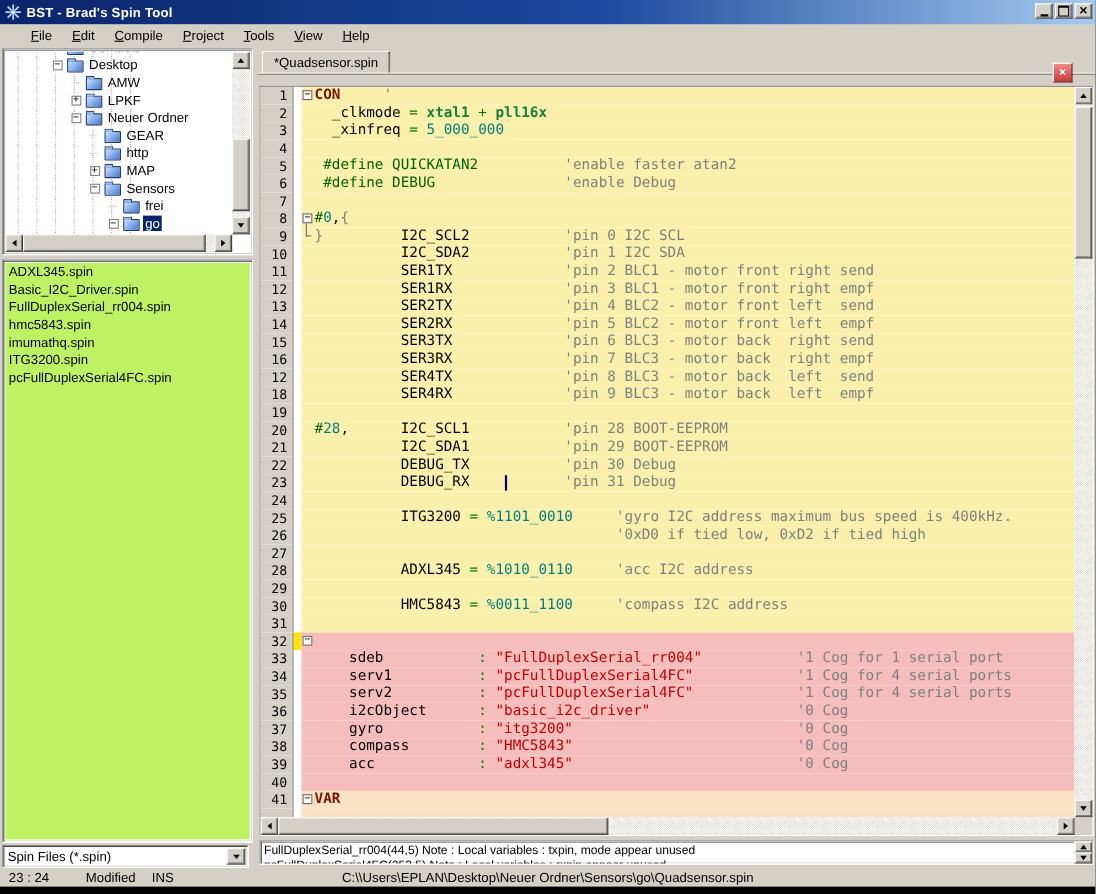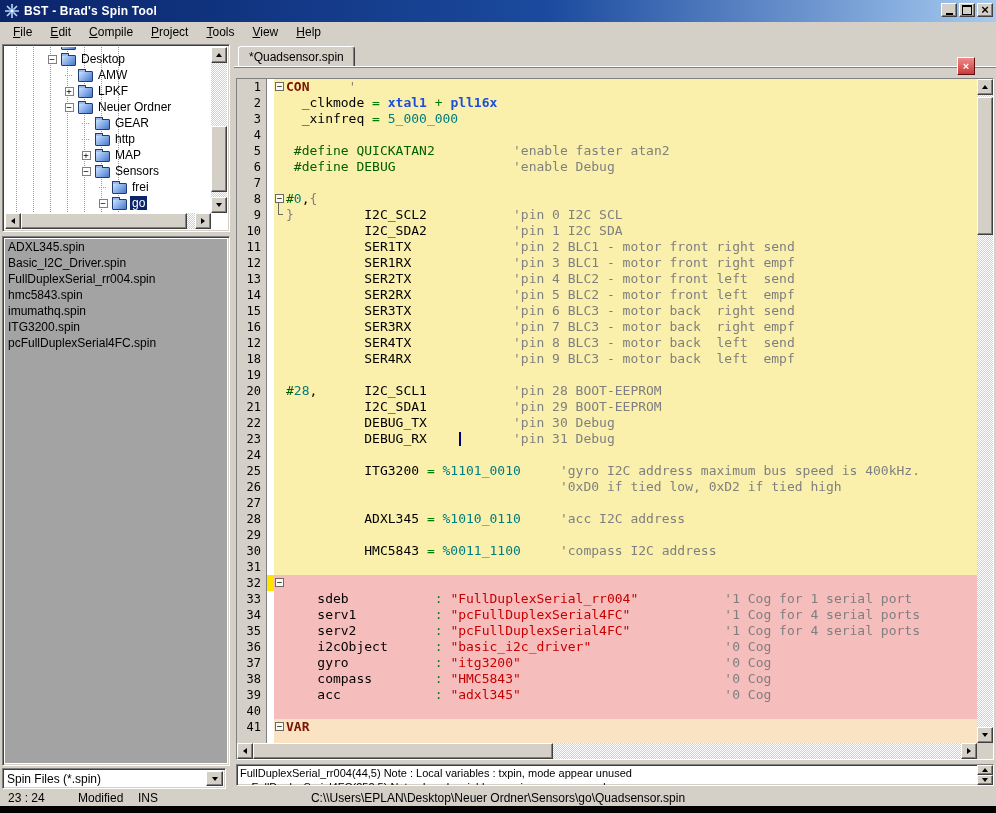--- a/index.html
+++ b/index.html
@@ -16,21 +16,21 @@
     display:flex;align-items:center;padding-left:4px;}
   .app-icon{width:16px;height:16px;margin-right:4px;flex:0 0 auto;}
   .title-text{color:#fff;font-weight:bold;font-size:12px;letter-spacing:.2px;}
   .win-btns{position:absolute;right:3px;top:3px;display:flex;gap:2px;}
   .win-btn{width:16px;height:14px;background:#d4d0c8;display:flex;align-items:center;justify-content:center;
     font-size:9px;font-weight:bold;line-height:1;}
   .win-btn.min::before{content:"";width:7px;height:2px;background:#000;margin-top:7px;}
   .win-btn.max::before{content:"";width:8px;height:7px;border:1px solid #000;border-top-width:2px;}
   .win-btn.close::before{content:"\00d7";font-size:13px;margin-top:-2px;}
   
-  .menubar{position:absolute;left:0;top:22px;width:996px;height:20px;display:flex;align-items:center;padding-left:4px;}
+  .menubar{position:absolute;left:0;top:22px;width:996px;height:20px;display:flex;align-items:center;padding-left:19px;}
   .menu-item{padding:2px 9px;}
   
   .tree-panel{position:absolute;left:2px;top:44px;width:228px;height:188px;background:#fff;}
   .tree-view{position:absolute;left:2px;top:2px;right:18px;bottom:18px;overflow:hidden;background:#fff;}
   .guide{position:absolute;top:0;bottom:0;width:1px;background-image:linear-gradient(#9a9a9a 50%,transparent 50%);background-size:1px 2px;}
   .tree-row{position:relative;height:16px;display:flex;align-items:center;white-space:nowrap;}
   .tree-row.partial-top{margin-top:-12px;}
   .slot{width:16px;height:16px;flex:0 0 auto;display:flex;align-items:center;justify-content:center;}
   .exp{width:9px;height:9px;background:#fff;border:1px solid #808080;font-size:9px;line-height:7px;text-align:center;
     font-family:"DejaVu Sans Mono",monospace;}
@@ -54,21 +54,21 @@
   .thumb{background:#d4d0c8;}
   .tree-vscroll{position:absolute;right:2px;top:2px;width:16px;bottom:18px;display:flex;flex-direction:column;}
   .tree-vscroll .track{flex:1;position:relative;}
   .tree-vscroll .thumb{position:absolute;left:0;right:0;top:63px;height:66px;}
   .tree-hscroll{position:absolute;left:2px;right:18px;bottom:2px;height:16px;display:flex;}
   .tree-hscroll .track{flex:1;position:relative;}
   .tree-hscroll .thumb{position:absolute;top:0;bottom:0;left:0;width:166px;}
   .sb16{width:16px;height:16px;}
   
   .file-list{position:absolute;left:2px;top:236px;width:228px;height:530px;background:#fff;overflow:hidden;}
-  .list-inner{position:absolute;inset:2px;background:#a3a3a3;}
+  .list-inner{position:absolute;inset:2px;background:#bef264;}
   .list-row{height:16px;line-height:16px;padding-left:3px;white-space:nowrap;}
   .list-row.sel{background:#0a246a;color:#fff;}
   
   .combo{position:absolute;left:2px;top:768px;width:224px;height:21px;background:#fff;}
   .combo-text{position:absolute;left:4px;top:3px;right:22px;white-space:nowrap;overflow:hidden;}
   .combo-btn{position:absolute;right:2px;top:2px;width:17px;bottom:2px;background:#d4d0c8;
     display:flex;align-items:center;justify-content:center;}
   
   .tab-strip{position:absolute;left:234px;top:44px;width:762px;height:24px;}
   .tab{position:absolute;left:4px;top:2px;height:22px;padding:3px 10px 0 10px;background:#d4d0c8;
@@ -92,21 +92,21 @@
   .ed-body{flex:1;display:flex;min-width:0;}
   .bg-con{background:#faf0ac;}
   .bg-obj{background:#f6bdbd;}
   .bg-var{background:#fae3c3;}
   .ed-fold{width:12px;flex:0 0 auto;position:relative;}
   .fold-box{position:absolute;left:1px;top:3px;width:9px;height:9px;background:#fbf8ee;border:1px solid #6a6a6a;
     font-family:"DejaVu Sans Mono",monospace;font-size:9px;line-height:7px;text-align:center;display:block;}
   .fold-end{position:absolute;left:4px;top:-4px;width:5px;height:12px;border-left:1px solid #6a6a6a;border-bottom:1px solid #6a6a6a;}
   pre.ed-code{margin:0;font-family:"DejaVu Sans Mono",monospace;font-size:13px;line-height:16px;white-space:pre;}
   .seg-kw{color:#7b1400;font-weight:bold;}
-  .seg-b{color:#1d4ed8;font-weight:bold;}
+  .seg-b{color:#15803d;font-weight:bold;}
   .seg-op{color:#007d00;}
   .seg-num{color:#007d7d;}
   .seg-pp{color:#005f00;}
   .seg-c{color:#7f7f7f;}
   .seg-s{color:#c60000;}
   .seg-br{color:#7f7f7f;}
   .seg-t{color:#000;}
   .caret{position:absolute;width:2px;height:14px;background:#00007a;}
   .ed-hscroll{height:16px;display:flex;}
   .ed-hscroll .track{flex:1;position:relative;}

